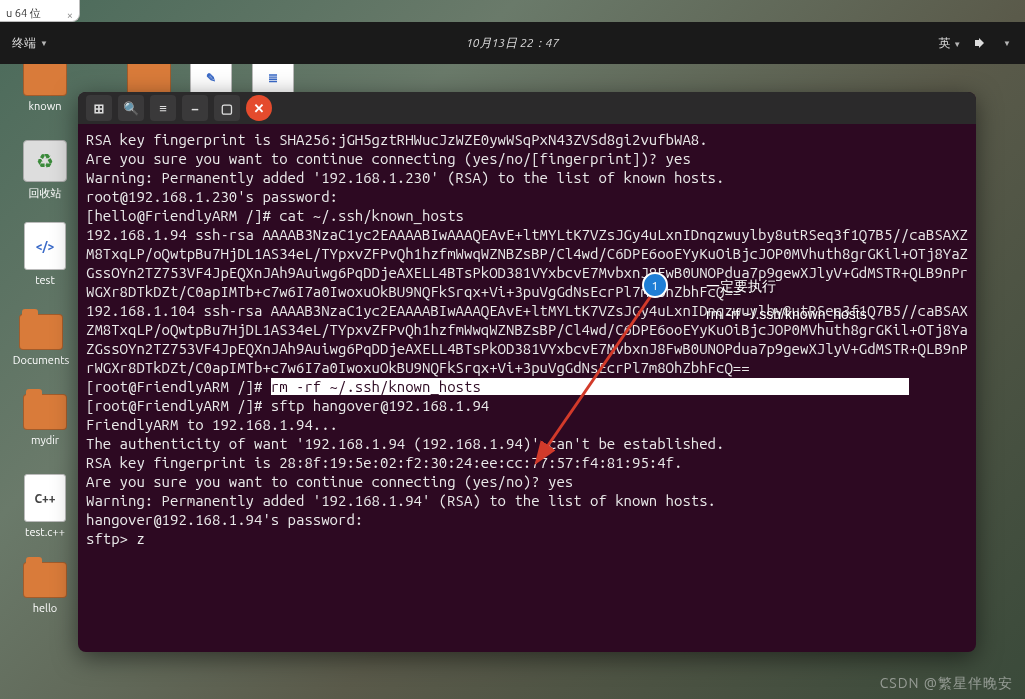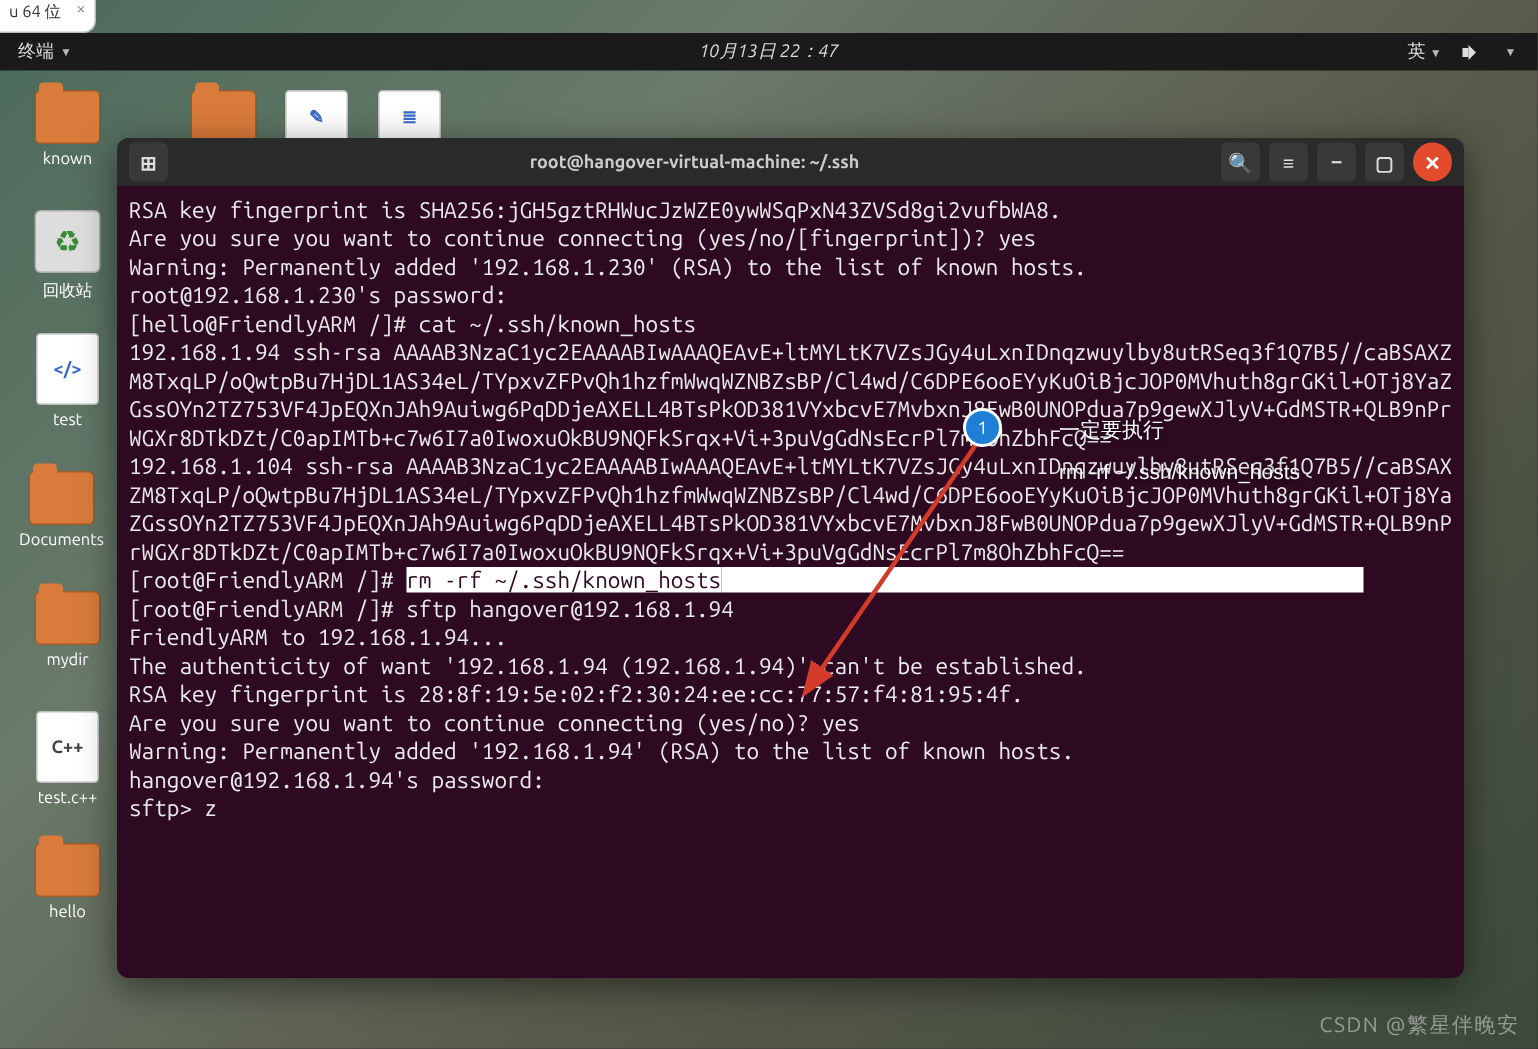--- a/index.html
+++ b/index.html
@@ -2,27 +2,27 @@
 <html><head>
 <meta charset="utf-8">
 <style>
   html,body{margin:0;padding:0;width:1025px;height:699px;overflow:hidden;
     font-family:"Ubuntu",Arial,sans-serif;font-size:13px;color:#eee;
     background:#444;}
   
   .wallpaper{position:absolute;inset:0;
     background:linear-gradient(135deg,#4a6a5a 0%,#6a7a6a 30%,#5a5a4a 60%,#3a4a3a 100%);}
   
-  .chrome-tab{position:absolute;left:0;top:0;height:22px;width:64px;
-    background:#fff;color:#333;display:flex;align-items:flex-start;
+  .chrome-tab{position:absolute;left:0;top:0;height:22px;width:80px;
+    background:#fff;color:#333;display:flex;align-items:flex-end;
     border-bottom-right-radius:8px;border:1px solid #bbb;border-top:none;border-left:none;
     padding:0 6px;font-size:11px;box-sizing:border-box;}
   .chrome-tab .x{margin-left:auto;color:#888;cursor:default;}
   
-  .topbar{position:absolute;left:0;right:0;top:22px;height:25px;background:#1a1a1a;
+  .topbar{position:absolute;left:0;right:0;top:22px;height:42px;background:#1a1a1a;
     display:flex;align-items:center;color:#ddd;font-size:12px;z-index:5;}
   .topbar .left{padding-left:12px;display:flex;align-items:center;gap:4px;}
   .topbar .dd{font-size:8px;opacity:.8;}
   .topbar .center{position:absolute;left:50%;transform:translateX(-50%);font-style:italic;}
   .topbar .right{margin-left:auto;display:flex;align-items:center;gap:14px;padding-right:14px;}
   .spk{width:14px;height:10px;display:inline-block;position:relative;}
   .spk::before{content:"";position:absolute;left:0;top:2px;width:4px;height:6px;background:#ddd;}
   .spk::after{content:"";position:absolute;left:4px;top:0;border:5px solid transparent;border-left:5px solid #ddd;}
   
   .dicon{position:absolute;width:62px;text-align:center;color:#fff;font-size:11px;}
@@ -119,21 +119,20 @@
 <div class="dicon" style="left:180px;top:60px">
   <div class="file" style="height:34px">✎</div>
 </div>
 <div class="dicon" style="left:242px;top:60px">
   <div class="file" style="height:34px">≣</div>
 </div>
 
 <div class="termwin">
   <div class="titlebar">
     <div class="tbtn">⊞</div>
-    <div class="title">root@hangover-virtual-machine: ~/.ssh</div>
     <div class="tbtn">🔍</div>
     <div class="tbtn">≡</div>
     <div class="tbtn">–</div>
     <div class="tbtn">▢</div>
     <div class="tbtn circle close">✕</div>
   </div>
   <div class="termbody"><span>RSA key fingerprint is SHA256:jGH5gztRHWucJzWZE0ywWSqPxN43ZVSd8gi2vufbWA8.</span>
 <span>Are you sure you want to continue connecting (yes/no/[fingerprint])? yes</span>
 <span>Warning: Permanently added '192.168.1.230' (RSA) to the list of known hosts.</span>
 <span>root@192.168.1.230's password: </span>

